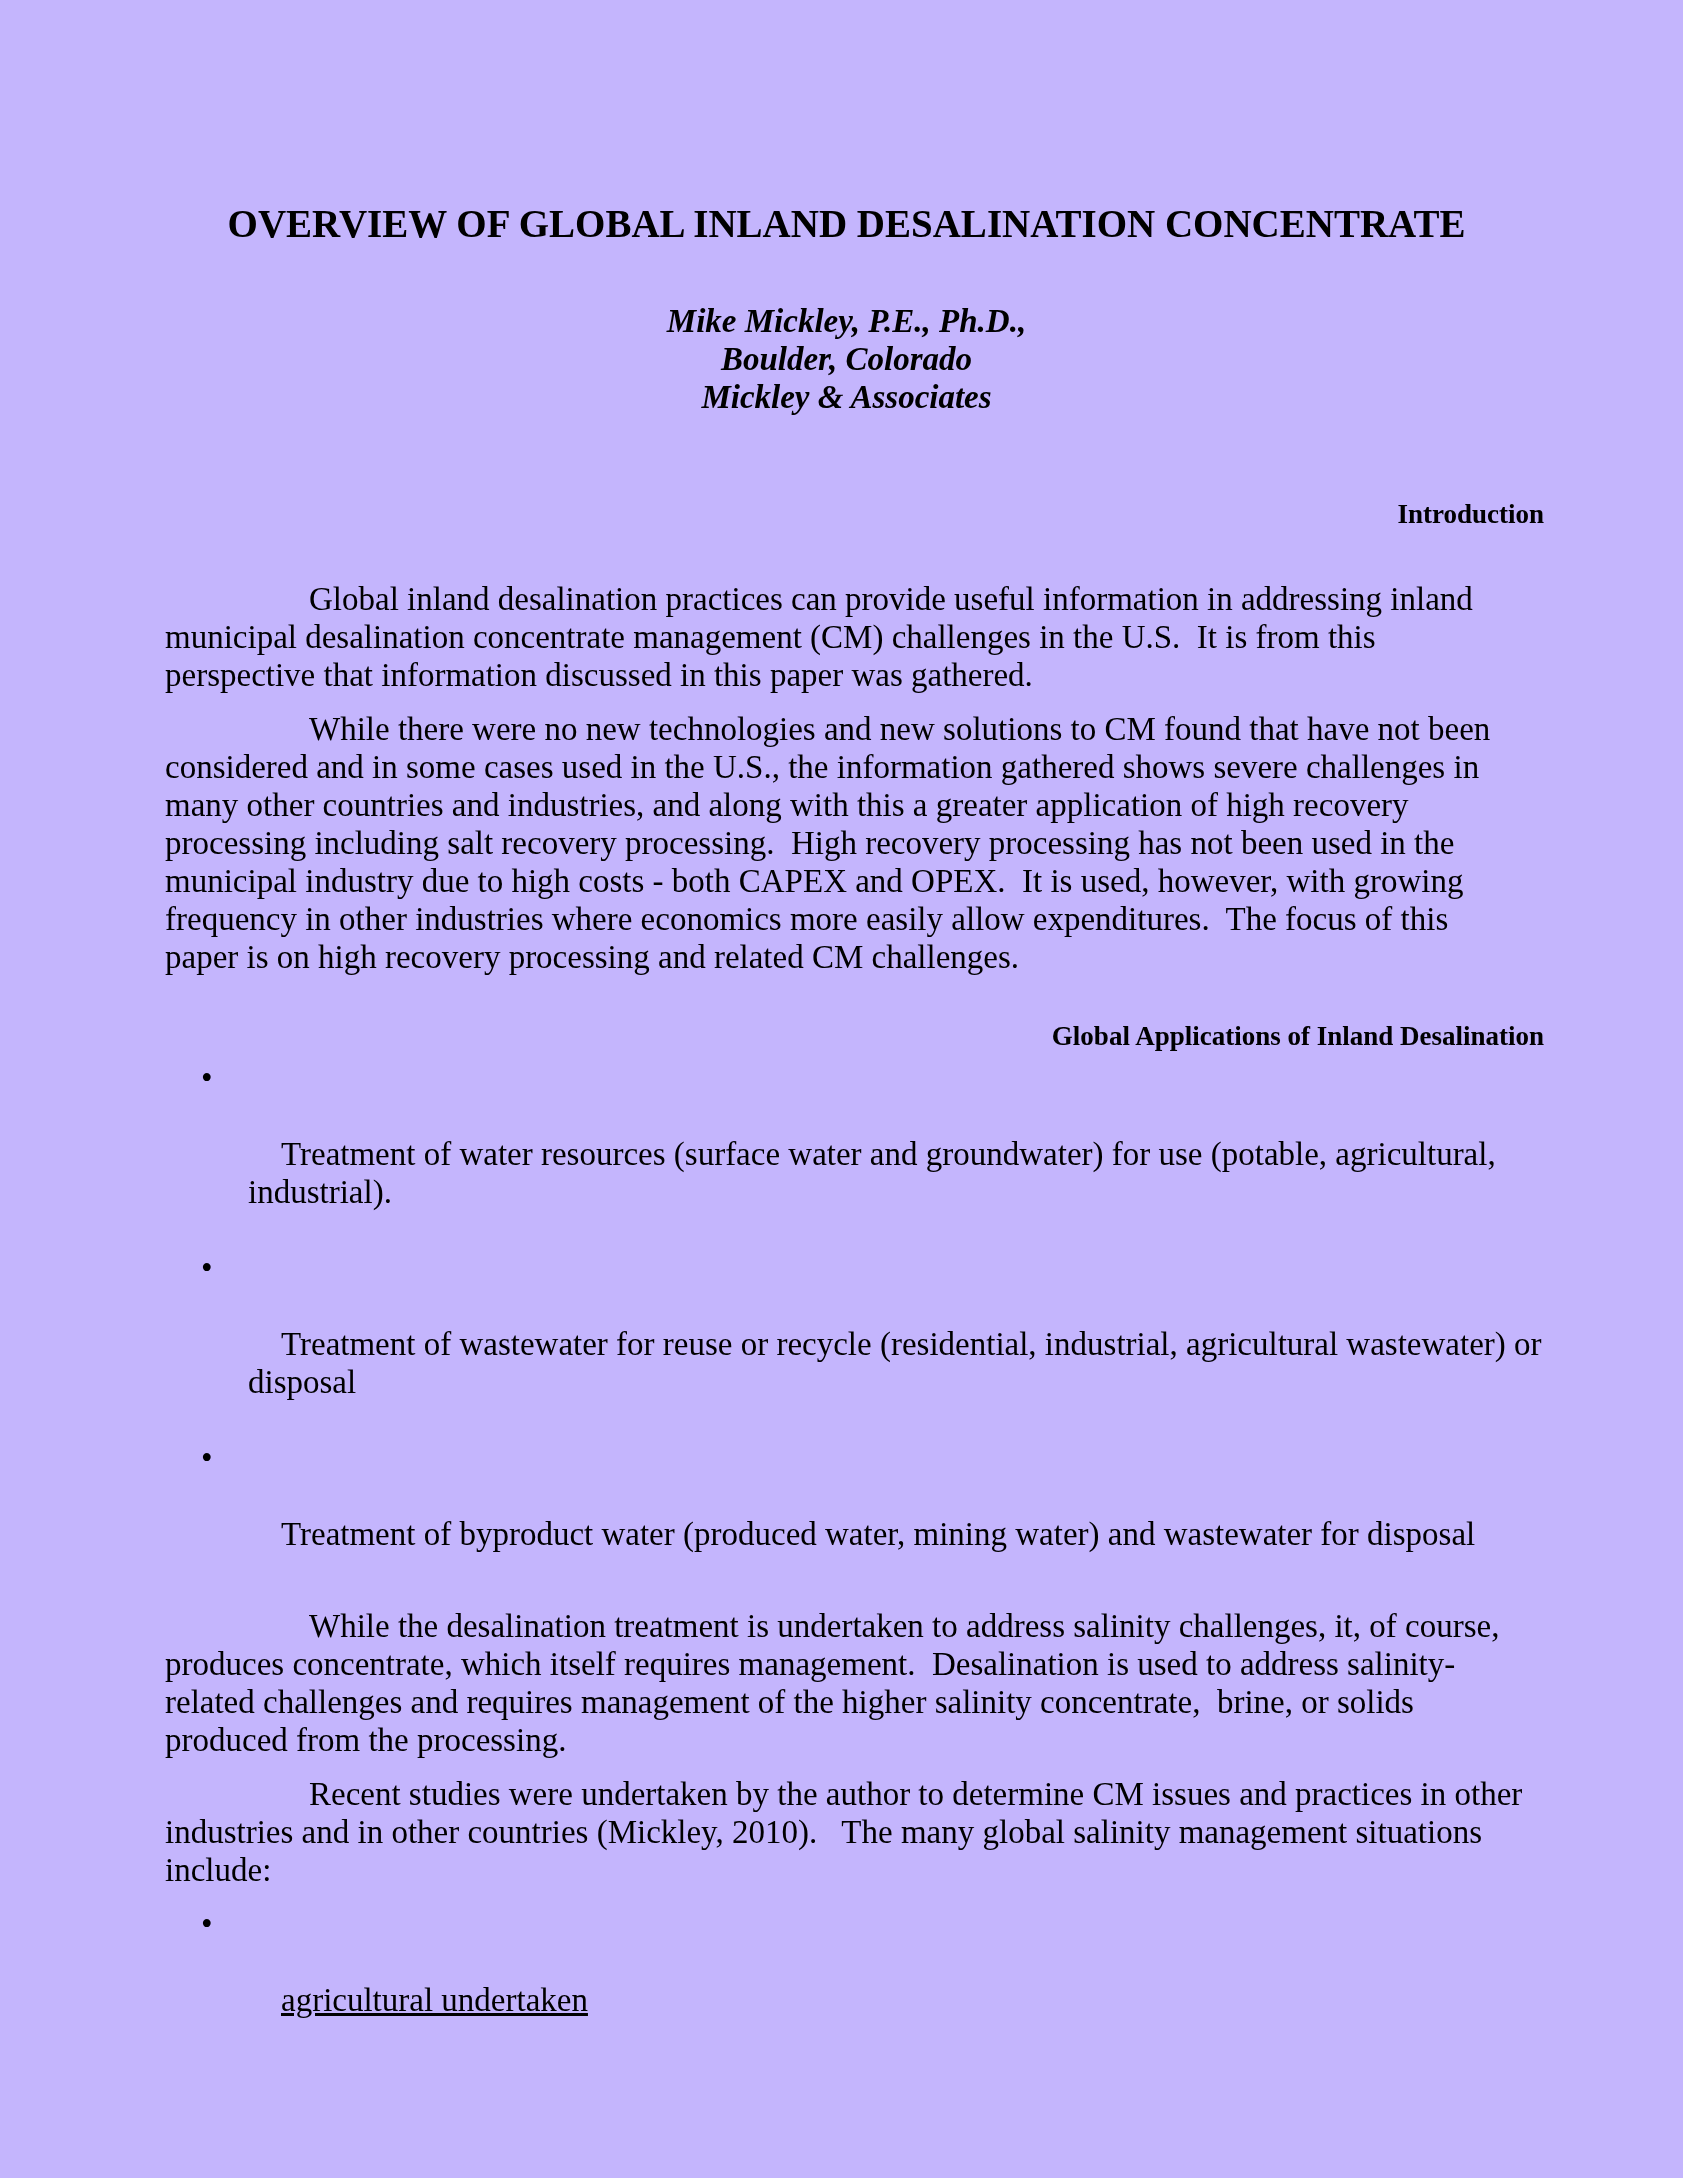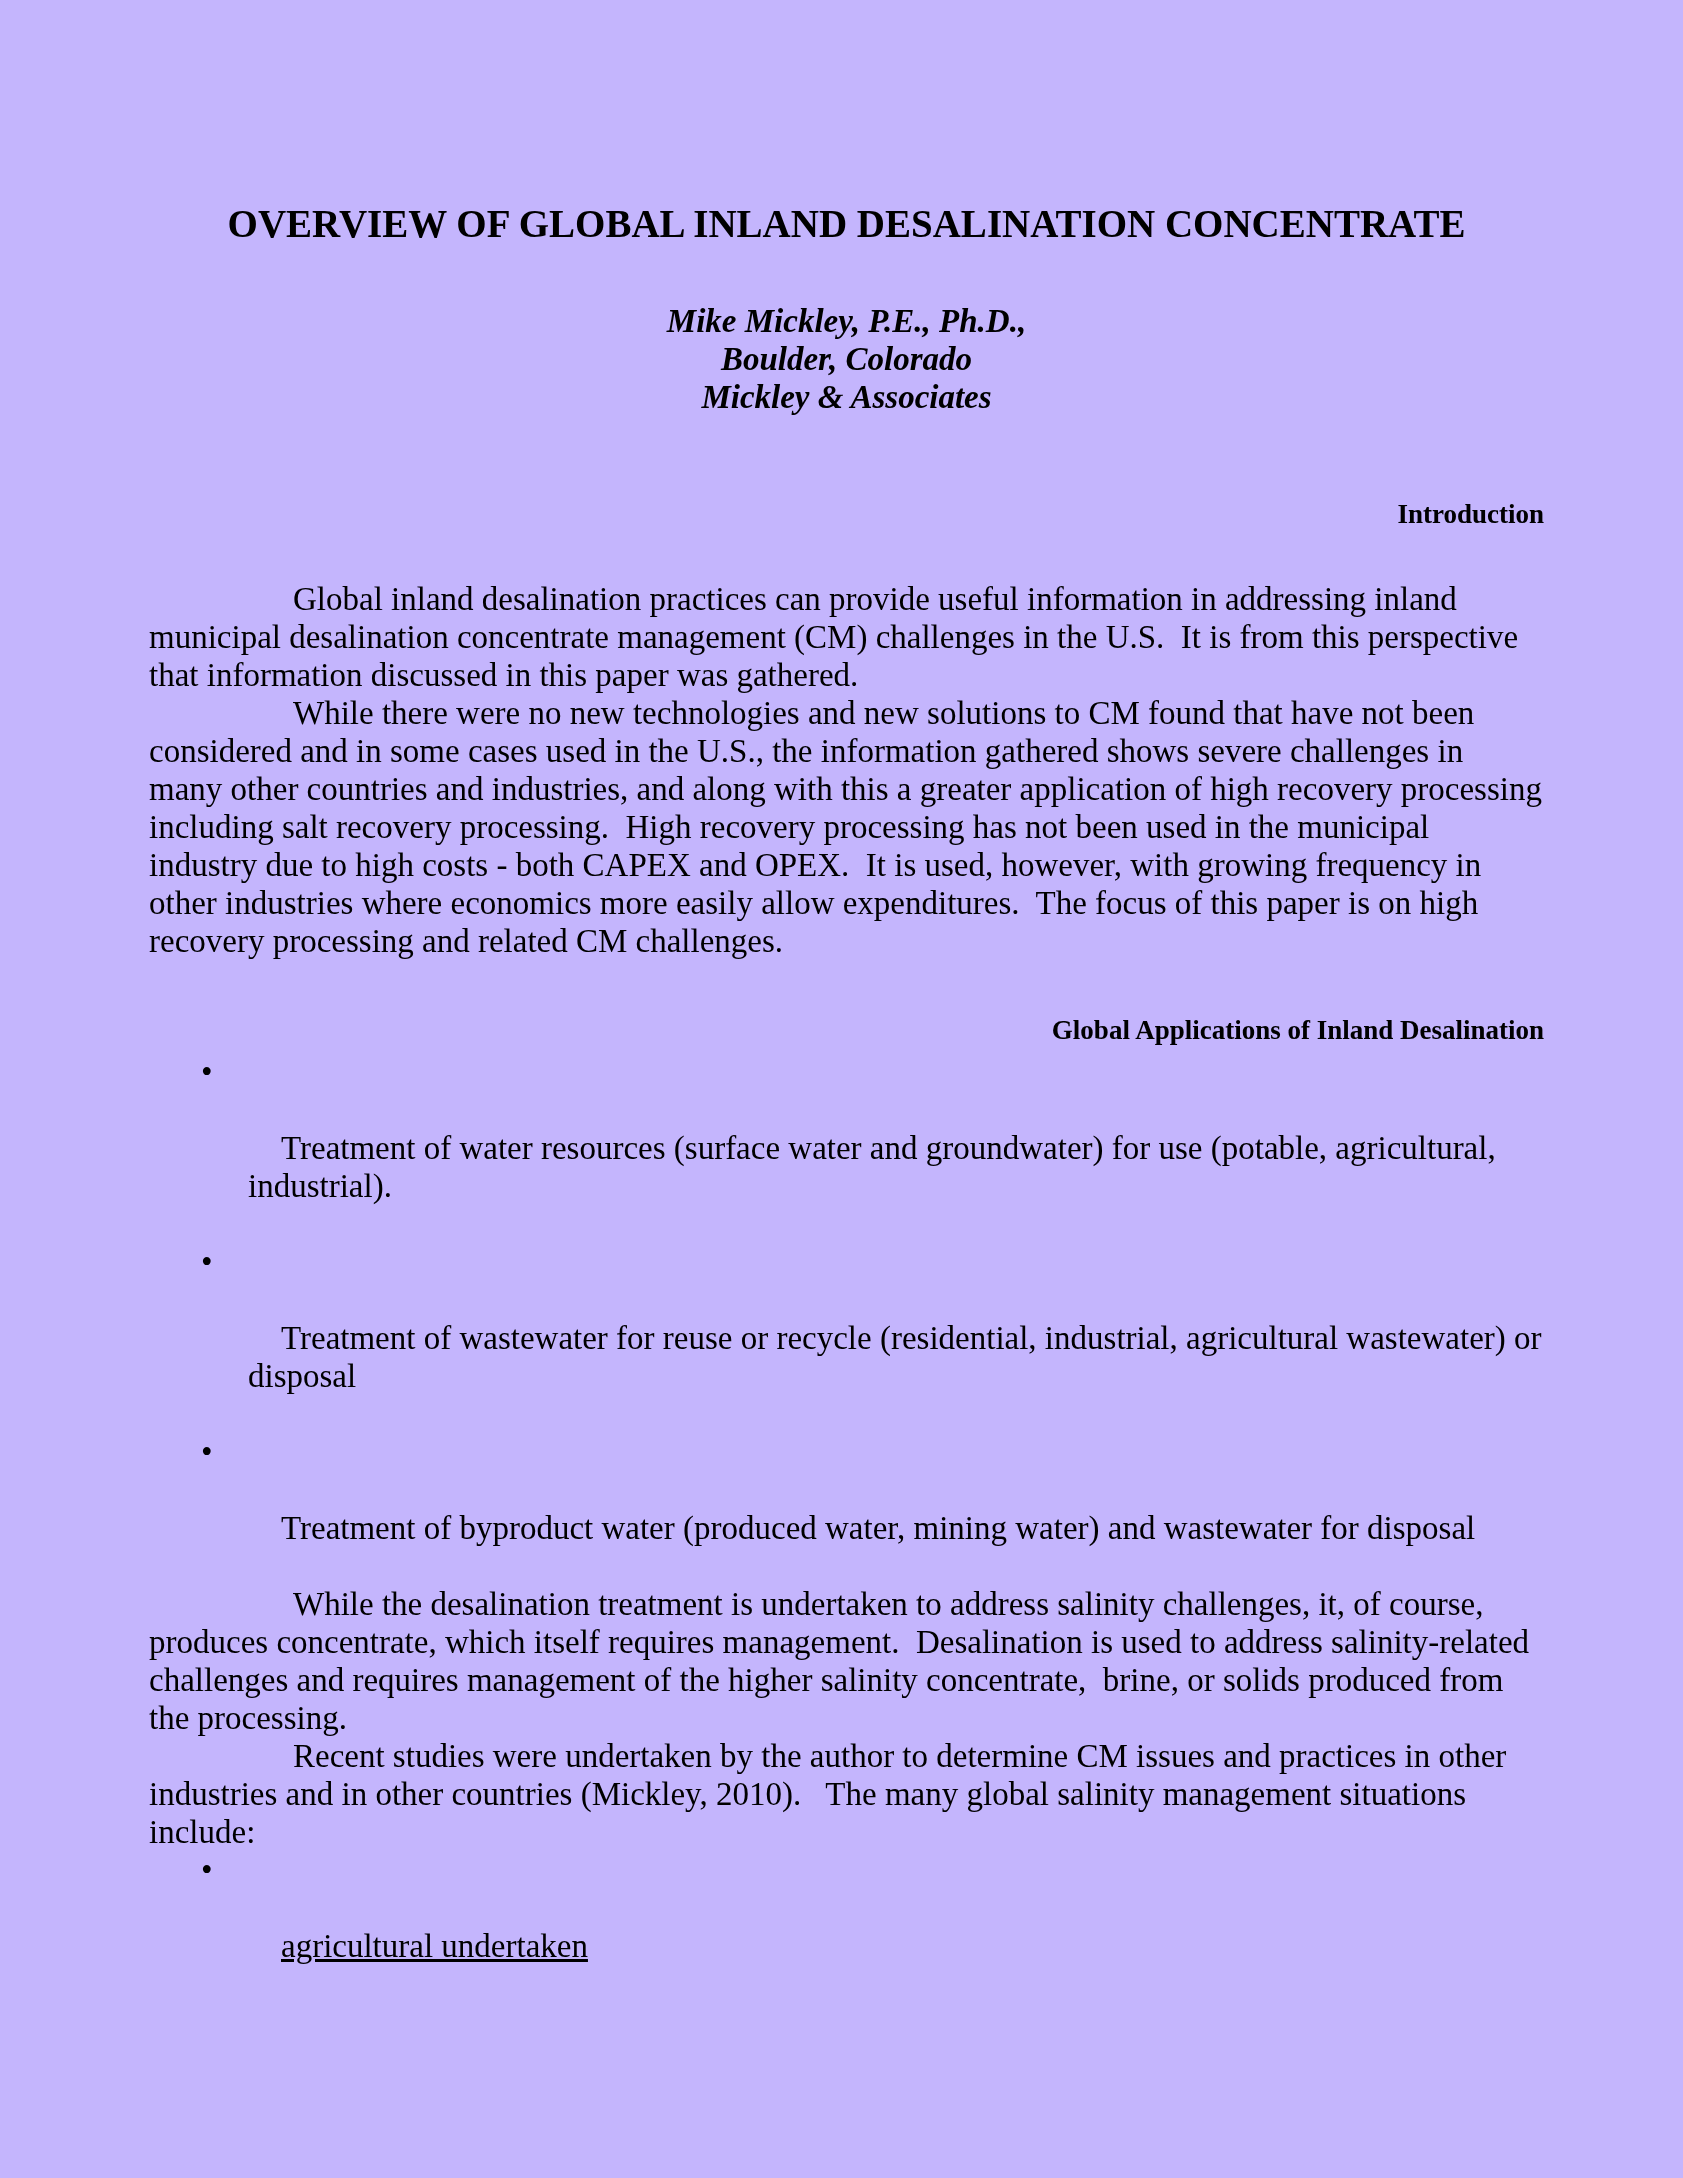--- a/index.html
+++ b/index.html
@@ -34,23 +34,23 @@
     font-style: italic;
   }
   .heading {
     font-size: 27px;
     line-height: 45px;
     font-weight: bold;
     text-align: right;
     margin: 0;
   }
   .heading.intro-heading { margin-top: 76px; }
-  .heading.global-heading { margin-top: 48px; }
+  .heading.global-heading { margin-top: 38px; }
   .para {
-    margin: 0;
+    margin: 16px;
     text-indent: 144px;
     white-space: pre-wrap;
   }
   .para.gap-above-lg { margin-top: 43px; }
   .para.gap-above { margin-top: 37px; }
   .li1 {
     position: relative;
     padding-left: 99px;
     white-space: pre-wrap;
   }

